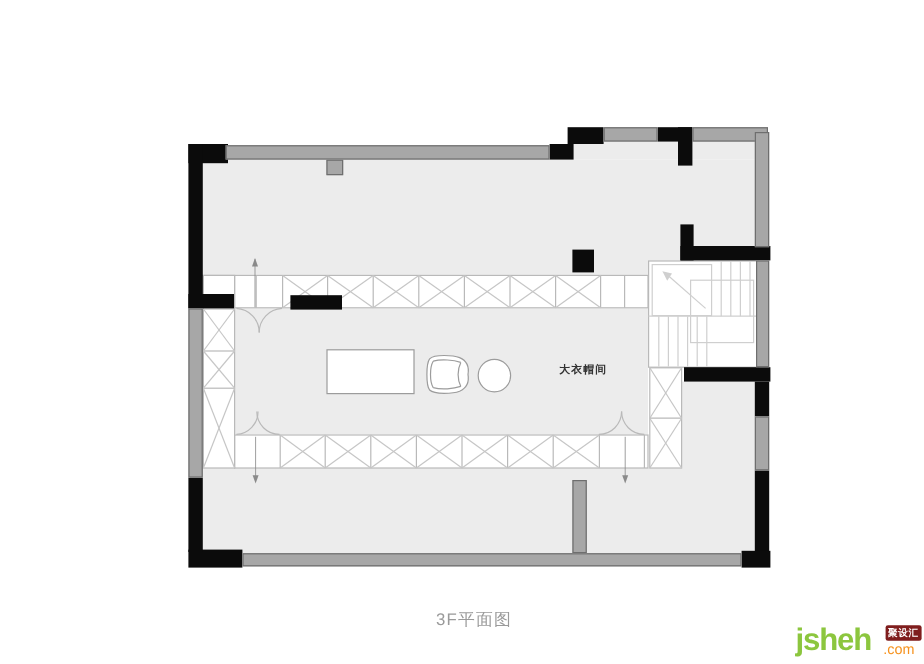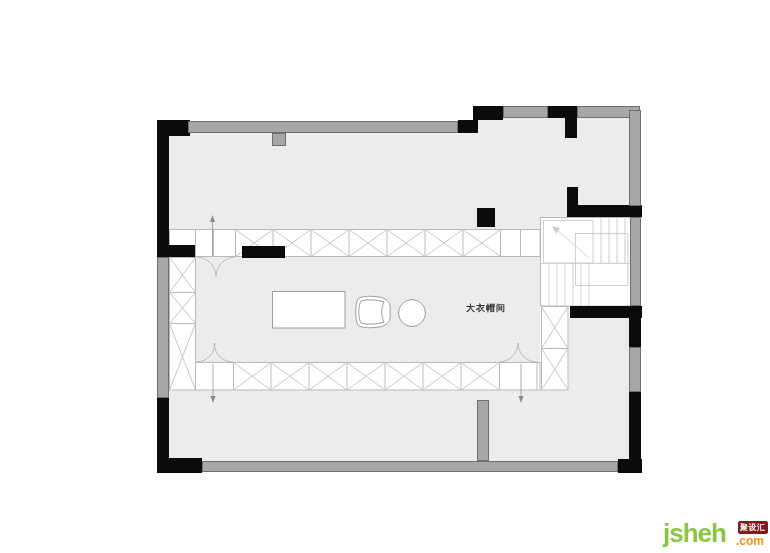--- a/index.html
+++ b/index.html
@@ -10,21 +10,21 @@
   .lines{position:absolute;left:0;top:0;z-index:2;}
   .wall-b{position:absolute;z-index:3;}
   .wall-g{position:absolute;z-index:3;box-sizing:border-box;border:1px solid #6e6e6e;}
   .room-label{position:absolute;z-index:4;font-size:9px;font-weight:bold;letter-spacing:1px;}
   .plan-title{position:absolute;z-index:4;left:340px;top:508px;width:110px;text-align:center;
               font-size:14px;letter-spacing:1px;}
   .watermark{position:absolute;z-index:5;left:663px;top:517px;width:105px;height:34px;}
   .wm-brand{position:absolute;left:0;top:0;font-size:26px;font-weight:800;letter-spacing:-1px;line-height:32px;}
   .wm-badge{position:absolute;left:75px;top:4px;color:#fff;font-size:8px;font-weight:bold;
             padding:1px 2px;border-radius:2px;letter-spacing:0.5px;}
-  .wm-tld{position:absolute;left:73px;top:17px;font-size:12px;font-weight:bold;text-align:center;}
+  .wm-tld{position:absolute;left:73px;top:17px;font-size:12px;font-weight:normal;text-align:center;}
 </style>
 </head>
 <body>
 
 <div class="stage">
   <div class="plan" id="plan">
     <svg id="linework" class="lines" width="770" height="553" viewBox="0 0 770 553">
         <rect x="168.5" y="229.5" width="371.5" height="27" fill="#ffffff" stroke="#b9b9b9" stroke-width="1"></rect>
         <rect x="195.5" y="362.5" width="344.5" height="27.5" fill="#ffffff" stroke="#b9b9b9" stroke-width="1"></rect>
         <rect x="169.5" y="229.5" width="26" height="160.5" fill="#ffffff" stroke="#b9b9b9" stroke-width="1"></rect>
@@ -152,19 +152,20 @@
       <div class="wall-g" style="left: 503px; top: 106px; width: 45px; height: 12px; background: rgb(167, 167, 167);"></div>
       <div class="wall-g" style="left: 577px; top: 106px; width: 63px; height: 12px; background: rgb(167, 167, 167);"></div>
       <div class="wall-g" style="left: 629px; top: 110px; width: 12px; height: 96px; background: rgb(167, 167, 167);"></div>
       <div class="wall-g" style="left: 630px; top: 217px; width: 11px; height: 89px; background: rgb(167, 167, 167);"></div>
       <div class="wall-g" style="left: 629px; top: 347px; width: 12px; height: 45px; background: rgb(167, 167, 167);"></div>
       <div class="wall-g" style="left: 202px; top: 461px; width: 416px; height: 11px; background: rgb(167, 167, 167);"></div>
       <div class="wall-g" style="left: 157px; top: 257px; width: 12px; height: 141px; background: rgb(167, 167, 167);"></div>
       <div class="wall-g" style="left: 477px; top: 400px; width: 12px; height: 61px; background: rgb(167, 167, 167);"></div>
     </div>
 
+  <div class="plan-title" id="planTitle" style="color: rgb(154, 154, 154);">3F平面图</div>
 
   <div class="watermark">
     <span class="wm-brand" id="wmBrand" style="color: rgb(140, 198, 62);">jsheh</span>
     <span class="wm-badge" id="wmBadge" style="background: #7f1d1d;">聚设汇</span>
     <span class="wm-tld" id="wmTld" style="color: rgb(246, 146, 30);">.com</span>
   </div>
 </div>
 
 </body></html>

